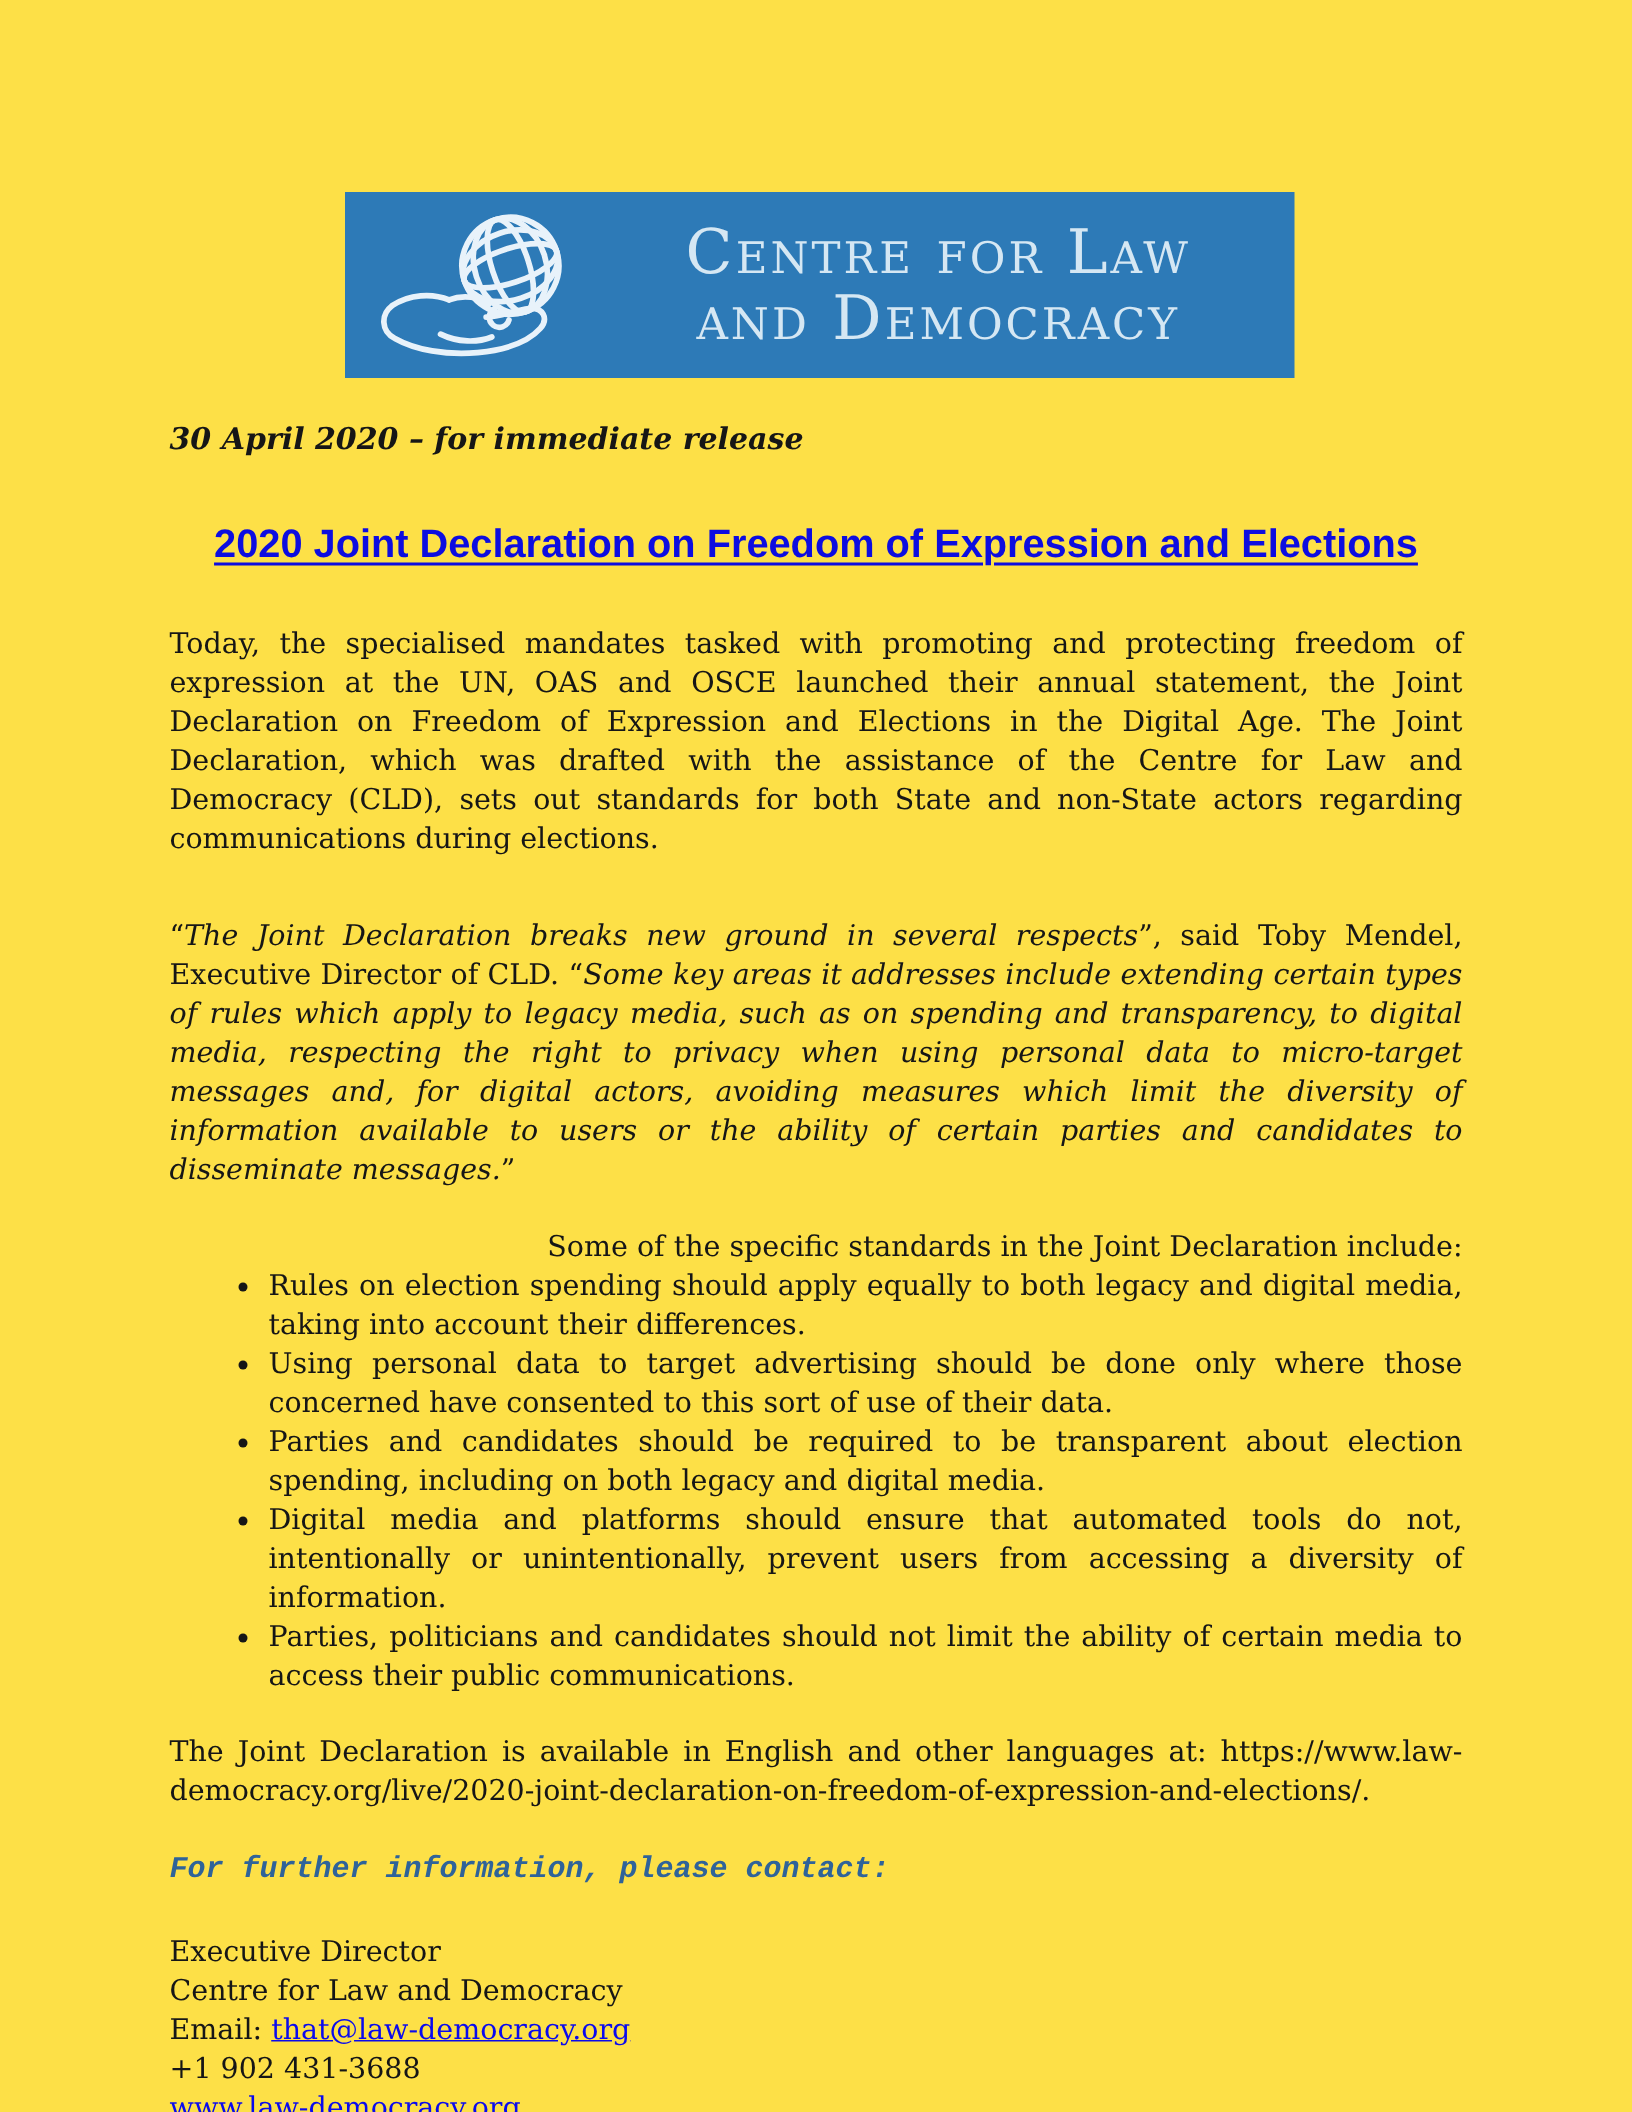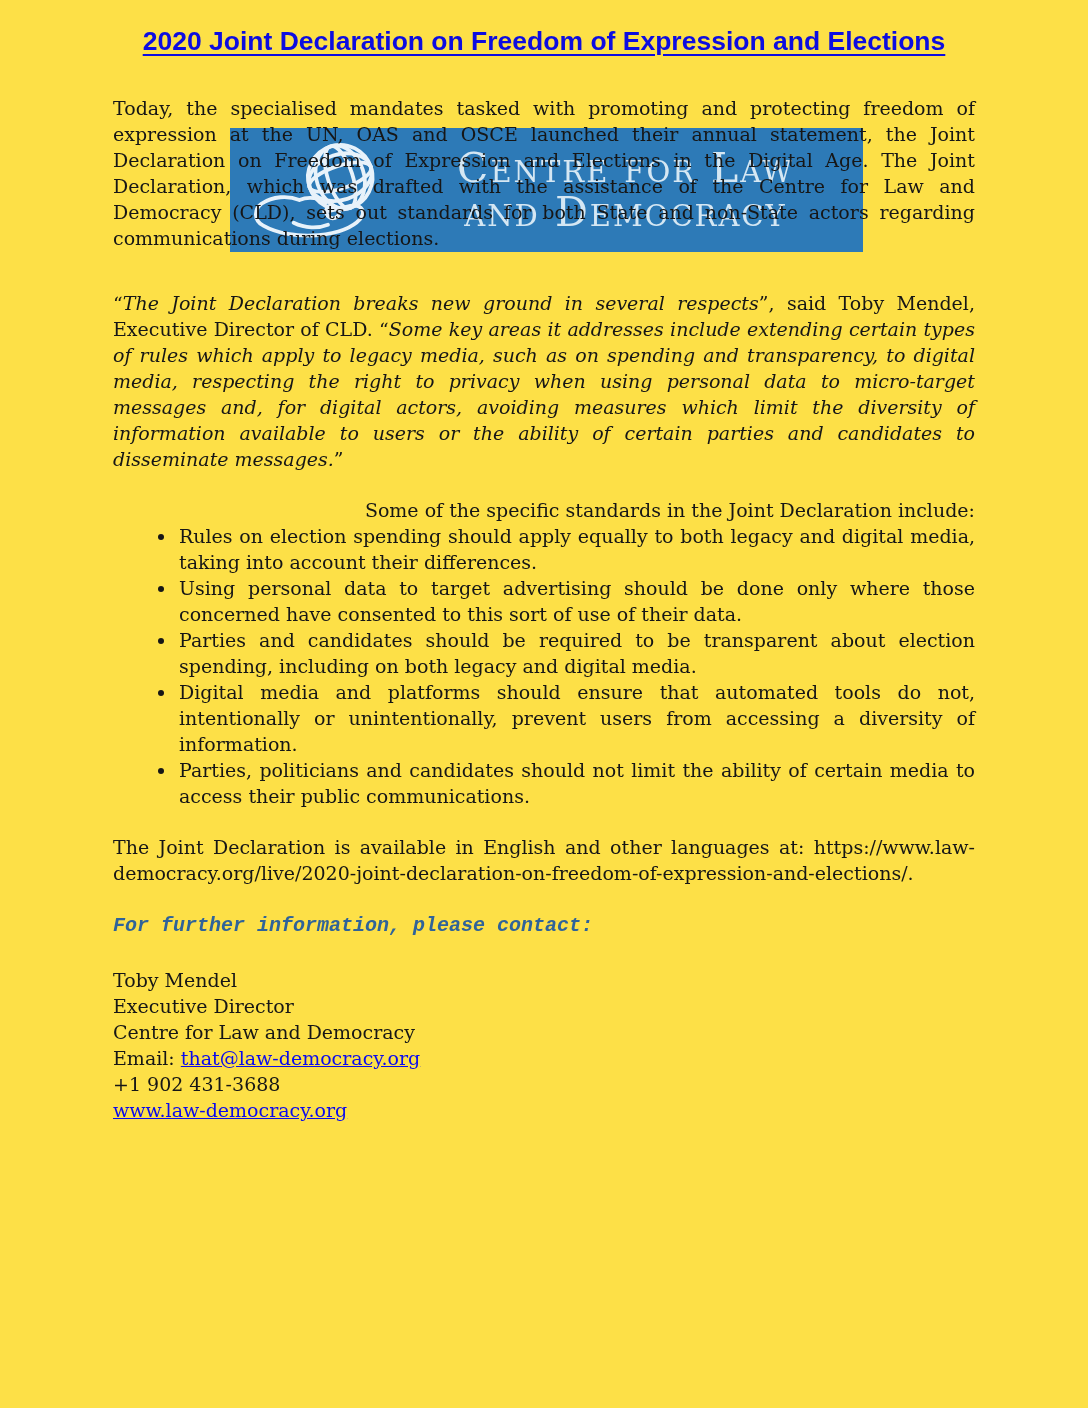--- a/index.html
+++ b/index.html
@@ -18,21 +18,21 @@
     flex:1; text-align:center; color:var(--banner-text, #d5e7f3);
     font-variant:small-caps; line-height:1.08; letter-spacing:2px;
     font-size:41px; white-space:nowrap;
   }
   .content {
     position:absolute; left:113px; top:0; width:862px;
     font-size:19px; line-height:26px;
   }
   .date-line { padding-top:279px; font-weight:bold; font-style:italic; font-size:20px; }
   .doc-title {
-    display:block; margin-top:26px; text-align:center;
+    display:block; margin-top:42px; text-align:center;
     font-family:"Liberation Sans", sans-serif; font-weight:bold; font-size:26.5px;
     color:var(--title-blue, #0d0de0);
     text-decoration:underline; text-decoration-thickness:2px; text-underline-offset:4px;
     cursor:pointer; line-height:30px;
   }
   .para { margin-top:39px; text-align:justify; }
   .it { font-style:italic; }
   .standards-intro { margin-top:25px; text-align:right; }
   ul.standards {
     margin:0; padding:0 0 0 64px; list-style-type:disc;
@@ -68,20 +68,21 @@
       <path d="M84 74 a7 7 0 1 0 10 8"></path>
     </svg>
     <div class="banner-text">
       <div>Centre for Law</div>
       <div>and Democracy</div>
     </div>
   </div>
 
   <div class="content">
 
+    <div class="date-line">30 April 2020 – for immediate release</div>
 
     <a class="doc-title">2020 Joint Declaration on Freedom of Expression and Elections</a>
 
     <p class="para">Today, the specialised mandates tasked with promoting and protecting freedom of expression at the UN, OAS and OSCE launched their annual statement, the Joint Declaration on Freedom of Expression and Elections in the Digital Age. The Joint Declaration, which was drafted with the assistance of the Centre for Law and Democracy (CLD), sets out standards for both State and non-State actors regarding communications during elections.</p>
 
     <p class="para"><span>“</span><span class="it">The Joint Declaration breaks new ground in several respects</span><span>”, said Toby Mendel, Executive Director of CLD. “</span><span class="it">Some key areas it addresses include extending certain types of rules which apply to legacy media, such as on spending and transparency, to digital media, respecting the right to privacy when using personal data to micro-target messages and, for digital actors, avoiding measures which limit the diversity of information available to users or the ability of certain parties and candidates to disseminate messages.</span><span>”</span></p>
 
     <div class="standards-intro">Some of the specific standards in the Joint Declaration include:</div>
 
     <ul class="standards">
@@ -90,21 +91,20 @@
       <li>Parties and candidates should be required to be transparent about election spending, including on both legacy and digital media.</li>
       <li>Digital media and platforms should ensure that automated tools do not, intentionally or unintentionally, prevent users from accessing a diversity of information.</li>
       <li>Parties, politicians and candidates should not limit the ability of certain media to access their public communications.</li>
     </ul>
 
     <p class="availability">The Joint Declaration is available in English and other languages at: https://www.law-democracy.org/live/2020-joint-declaration-on-freedom-of-expression-and-elections/.</p>
 
     <div class="contact-heading">For further information, please contact:</div>
 
     <div class="contact-block">
-      <div>Toby Mendel</div>
       <div>Executive Director</div>
       <div>Centre for Law and Democracy</div>
       <div><span>Email: </span><a class="link">that@law-democracy.org</a></div>
       <div>+1 902 431-3688</div>
       <div><a class="link">www.law-democracy.org</a></div>
     </div>
 
   </div>
 </div>
 

